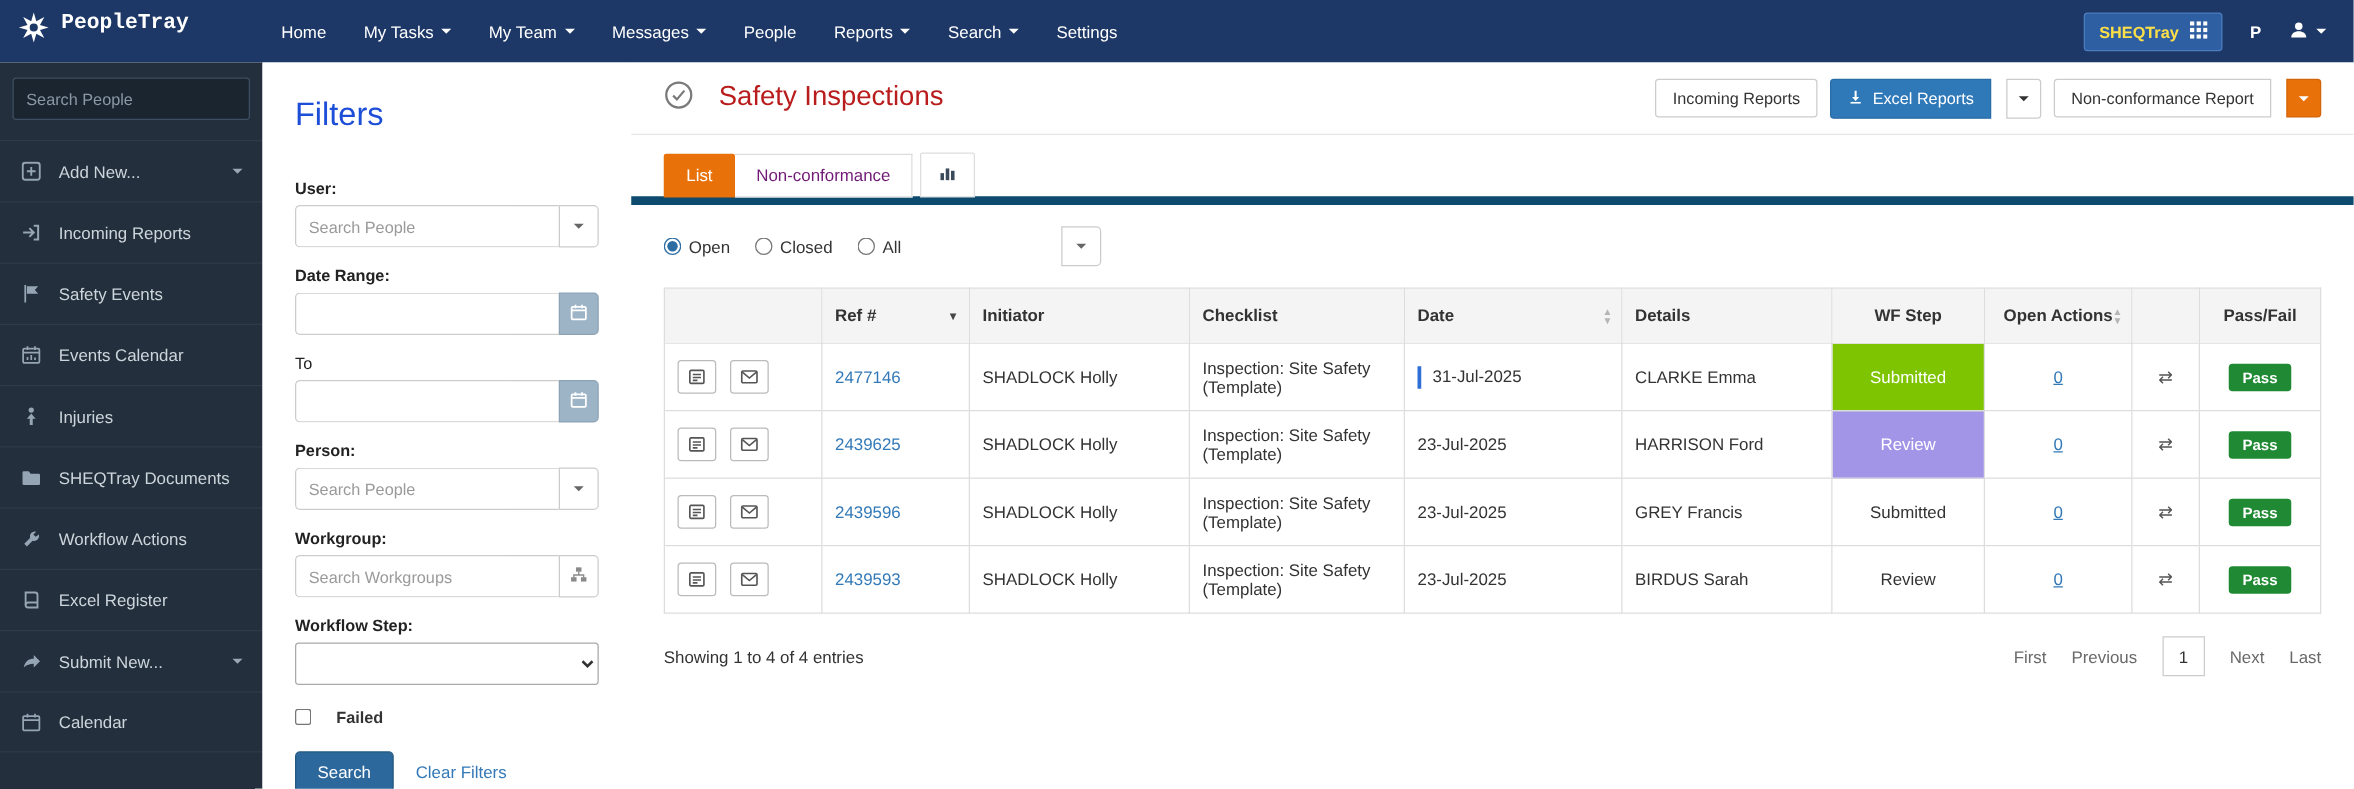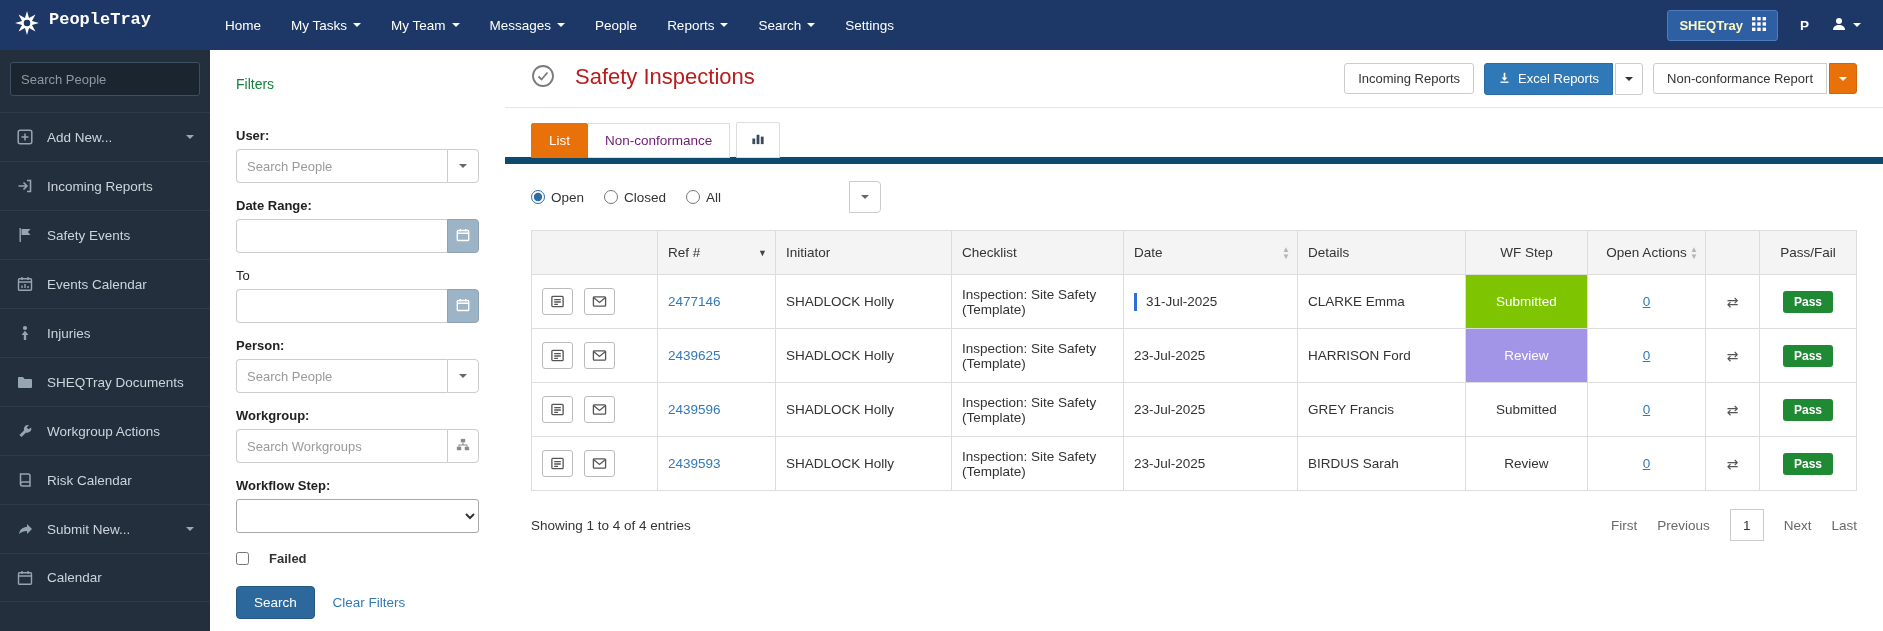--- a/index.html
+++ b/index.html
@@ -7,60 +7,60 @@
   body { font-family:"Liberation Sans","DejaVu Sans",sans-serif; font-size:13.5px; color:#333; background:#fff; }
   a { text-decoration:none; }
 
   
   .navbar { height:50px; background:#1d3866; display:flex; align-items:center; color:#fff; }
   .brand { width:210px; display:flex; align-items:flex-start; gap:9px; padding-left:14px; font-size:17px; font-weight:bold;font-family:Liberation Mono, monospace; }
   .nav-links { display:flex; height:100%; align-items:stretch; }
   .nav-link { display:flex; align-items:center; gap:6px; padding:0 15px; font-size:13.5px; color:#fff; cursor:pointer; }
   .caret { display:inline-block; width:0; height:0; border-left:4px solid transparent; border-right:4px solid transparent; border-top:4px solid currentColor; }
   .nav-right { margin-left:auto; display:flex; align-items:center; gap:16px; padding-right:22px; }
-  .sheqtray-btn { display:flex; align-items:center; gap:9px; background:#2f5fa3; border:1px solid #4d7cbf; color:#fef9c3; font-weight:bold; font-size:13px; padding:6px 11px; border-radius:3px; cursor:pointer; }
+  .sheqtray-btn { display:flex; align-items:center; gap:9px; background:#2f5fa3; border:1px solid #4d7cbf; color:#fde047; font-weight:bold; font-size:13px; padding:6px 11px; border-radius:3px; cursor:pointer; }
   .profile-p { font-size:13.5px; font-weight:bold; color:#fff; padding:4px 6px; cursor:pointer; }
   .user-menu { display:flex; align-items:center; gap:6px; cursor:pointer; }
 
   
   .layout { display:flex; height:581px; }
 
   
   .sidebar { width:210px; flex-shrink:0; background:#232f3c; color:#cdd5dc; }
   .side-search { margin:12px 10px 16px; }
   .side-search input { width:100%; height:34px; background:#1b2530; border:1px solid #3d4f61; border-radius:3px; color:#cdd5dc; padding:0 10px; font-size:13px; }
   .side-search input::placeholder { color:#8b98a5; }
   .side-item { display:flex; align-items:center; gap:13px; height:49px; padding:0 16px; font-size:13.5px; border-top:1px solid rgba(255,255,255,.06); cursor:pointer; }
   .side-item:last-child { border-bottom:1px solid rgba(255,255,255,.06); }
   .side-icon { width:18px; display:flex; justify-content:center; color:#95a5b3; flex-shrink:0; }
   .side-icon svg { display:block; }
   .side-caret { margin-left:auto; color:#9aa8b4; }
 
   
   .filters-panel { width:295px; flex-shrink:0; background:#fff; padding:20px 26px; }
-  .filters-title { font-size:14px; font-weight:400; color:#15803d; margin:6px 0 36px; }
+  .filters-title { font-size:26px; font-weight:400; color:#1d4ed8; margin:6px 0 36px; }
   .f-label { font-weight:bold; font-size:13px; color:#222; margin:15px 0 6px; }
   .f-label.normal { font-weight:normal; }
   .igroup { display:flex; }
   .igroup input { flex:1; min-width:0; height:34px; border:1px solid #ccc; border-right:none; border-radius:4px 0 0 4px; padding:0 10px; font-size:13px; color:#555; }
   .igroup input::placeholder { color:#9a9a9a; }
   .append-btn { width:32px; height:34px; border:1px solid #ccc; border-radius:0 4px 4px 0; background:#fff; display:flex; align-items:center; justify-content:center; color:#666; cursor:pointer; }
   .append-btn.cal { background:#9db4c7; border-color:#8ca3b6; color:#fff; }
   select.wf-select { width:100%; height:34px; border:1px solid #a9a9a9; border-radius:3px; background:#fff; font-size:13px; color:#333; padding:0 6px; }
   .checkbox-row { display:flex; align-items:center; gap:20px; margin:18px 0 20px; font-weight:bold; font-size:13px; }
   .btn-search { background:#2c689c; color:#fff; border:1px solid #25587f; border-radius:4px; padding:8px 17px; font-size:13.5px; cursor:pointer; }
   .clear-link { color:#3379b7; font-size:13.5px; margin-left:14px; cursor:pointer; }
 
   
   .main { flex:1; background:#fff; display:flex; flex-direction:column; min-width:0; }
   .main-header { display:flex; align-items:center; height:58px; padding:0 26px; border-bottom:1px solid #e6e6e6; }
   .title-wrap { display:flex; align-items:flex-start; gap:20px; color:#b91c1c; font-size:22px; font-weight:400; }
   .header-buttons { margin-left:auto; display:flex; align-items:center; gap:10px; }
   .btn { font-size:13px; padding:7px 13px; border-radius:3px; border:1px solid #ccc; background:#fff; color:#333; cursor:pointer; display:inline-flex; align-items:center; gap:7px; }
-  .btn-group { display:flex; align-items:stretch; }
+  .btn-group { display:flex; align-items:stretch;gap:10px; }
   .btn-excel { background:#3079b8; border-color:#2a6ca6; color:#fff; border-radius:3px 0 0 3px; }
   .btn-caret { padding:7px 9px; border-radius:0 3px 3px 0; margin-left:2px; }
   .btn-caret.orange { background:#e8710a; border-color:#d2650a; color:#fff; }
   .btn-ncr { border-radius:3px 0 0 3px; }
 
   .tabs-row { display:flex; align-items:flex-end; padding:14px 26px 0; border-bottom:7px solid #0c4a6e; }
   .tab { padding:9px 17px; font-size:13.5px; cursor:pointer; margin-bottom:-1px; }
   .tab.active { background:#e8710a; color:#fff; border:1px solid #e8710a; border-radius:2px 2px 0 0; }
   .tab.plain { background:#fff; color:#701a75; border:1px solid #ddd; border-left:none; }
   .tab.icon-tab { margin-left:6px; padding:8px 13px; border:1px solid #ddd; background:#fff; border-radius:2px 2px 0 0; }
@@ -69,21 +69,21 @@
   .radio-group { display:flex; align-items:center; gap:20px; font-size:13.5px; }
   .radio-item { display:flex; align-items:center; gap:6px; cursor:pointer; }
   .radio-item input { accent-color:#2e6da4; width:14px; height:14px; }
   .time-filter { display:flex; margin-left:128px; width:228px; }
   .time-filter input { height:32px; }
   .time-filter .append-btn { height:32px; }
 
   .table-wrap { padding:0 26px; }
   table { width:100%; border-collapse:collapse; table-layout:fixed; font-size:13.5px; }
   th,td { border:1px solid #ddd; padding:8px 10px; vertical-align:middle; }
-  th { background:#f4f4f4; font-weight:normal; text-align:left; position:relative; height:44px; }
+  th { background:#f4f4f4; font-weight:bold; text-align:left; position:relative; height:44px; }
   th.center,td.center { text-align:center; }
   td { height:54px; }
   .sort-desc { position:absolute; right:8px; top:50%; transform:translateY(-50%); font-size:9px; color:#444; }
   .sort-both { position:absolute; right:7px; top:50%; transform:translateY(-50%); display:flex; flex-direction:column; font-size:8px; line-height:7px; color:#b5b5b5; }
   .mini-btn { width:31px; height:27px; border:1px solid #bbb; background:#fff; border-radius:3px; display:inline-flex; align-items:center; justify-content:center; margin-right:7px; cursor:pointer; }
   .ref-link { color:#3379b7; cursor:pointer; }
   .date-marker { display:inline-block; width:3px; height:18px; background:#2f6fd6; margin-right:9px; vertical-align:middle; }
   .wf { text-align:center; }
   .wf-green { background:#7ec400; color:#fff; }
   .wf-purple { background:#a295e8; color:#fff; }
@@ -237,31 +237,31 @@
       </span>
       <span>SHEQTray Documents</span>
     </div>
 
     <div class="side-item">
       <span class="side-icon">
         <svg width="16" height="16" viewBox="0 0 16 16" fill="currentColor">
             <path d="M14.2 4.6a4 4 0 01-5.1 4.9l-4.6 4.6-2.1-2.1 4.6-4.6a4 4 0 014.9-5.1L9.7 4.5l1.8 1.8z"></path>
           </svg>
       </span>
-      <span>Workgroup Actions</span>
+      <span>Workflow Actions</span>
     </div>
 
     <div class="side-item">
       <span class="side-icon">
         <svg width="16" height="16" viewBox="0 0 16 16" fill="none" stroke="currentColor" stroke-width="1.5">
             <path d="M3.5 2h7.5a2 2 0 012 2v10H5.5a2 2 0 01-2-2z"></path>
             <path d="M3.5 12a2 2 0 012-2H13"></path>
           </svg>
       </span>
-      <span>Risk Calendar</span>
+      <span>Excel Register</span>
     </div>
 
     <div class="side-item">
       <span class="side-icon">
         <svg width="16" height="16" viewBox="0 0 16 16" fill="currentColor">
             <path d="M2 13c1-5 4-7 8-7V3l5 5-5 5v-3c-3 0-6 1-8 3z"></path>
           </svg>
       </span>
       <span>Submit New...</span>
       <span class="side-caret caret"></span>

